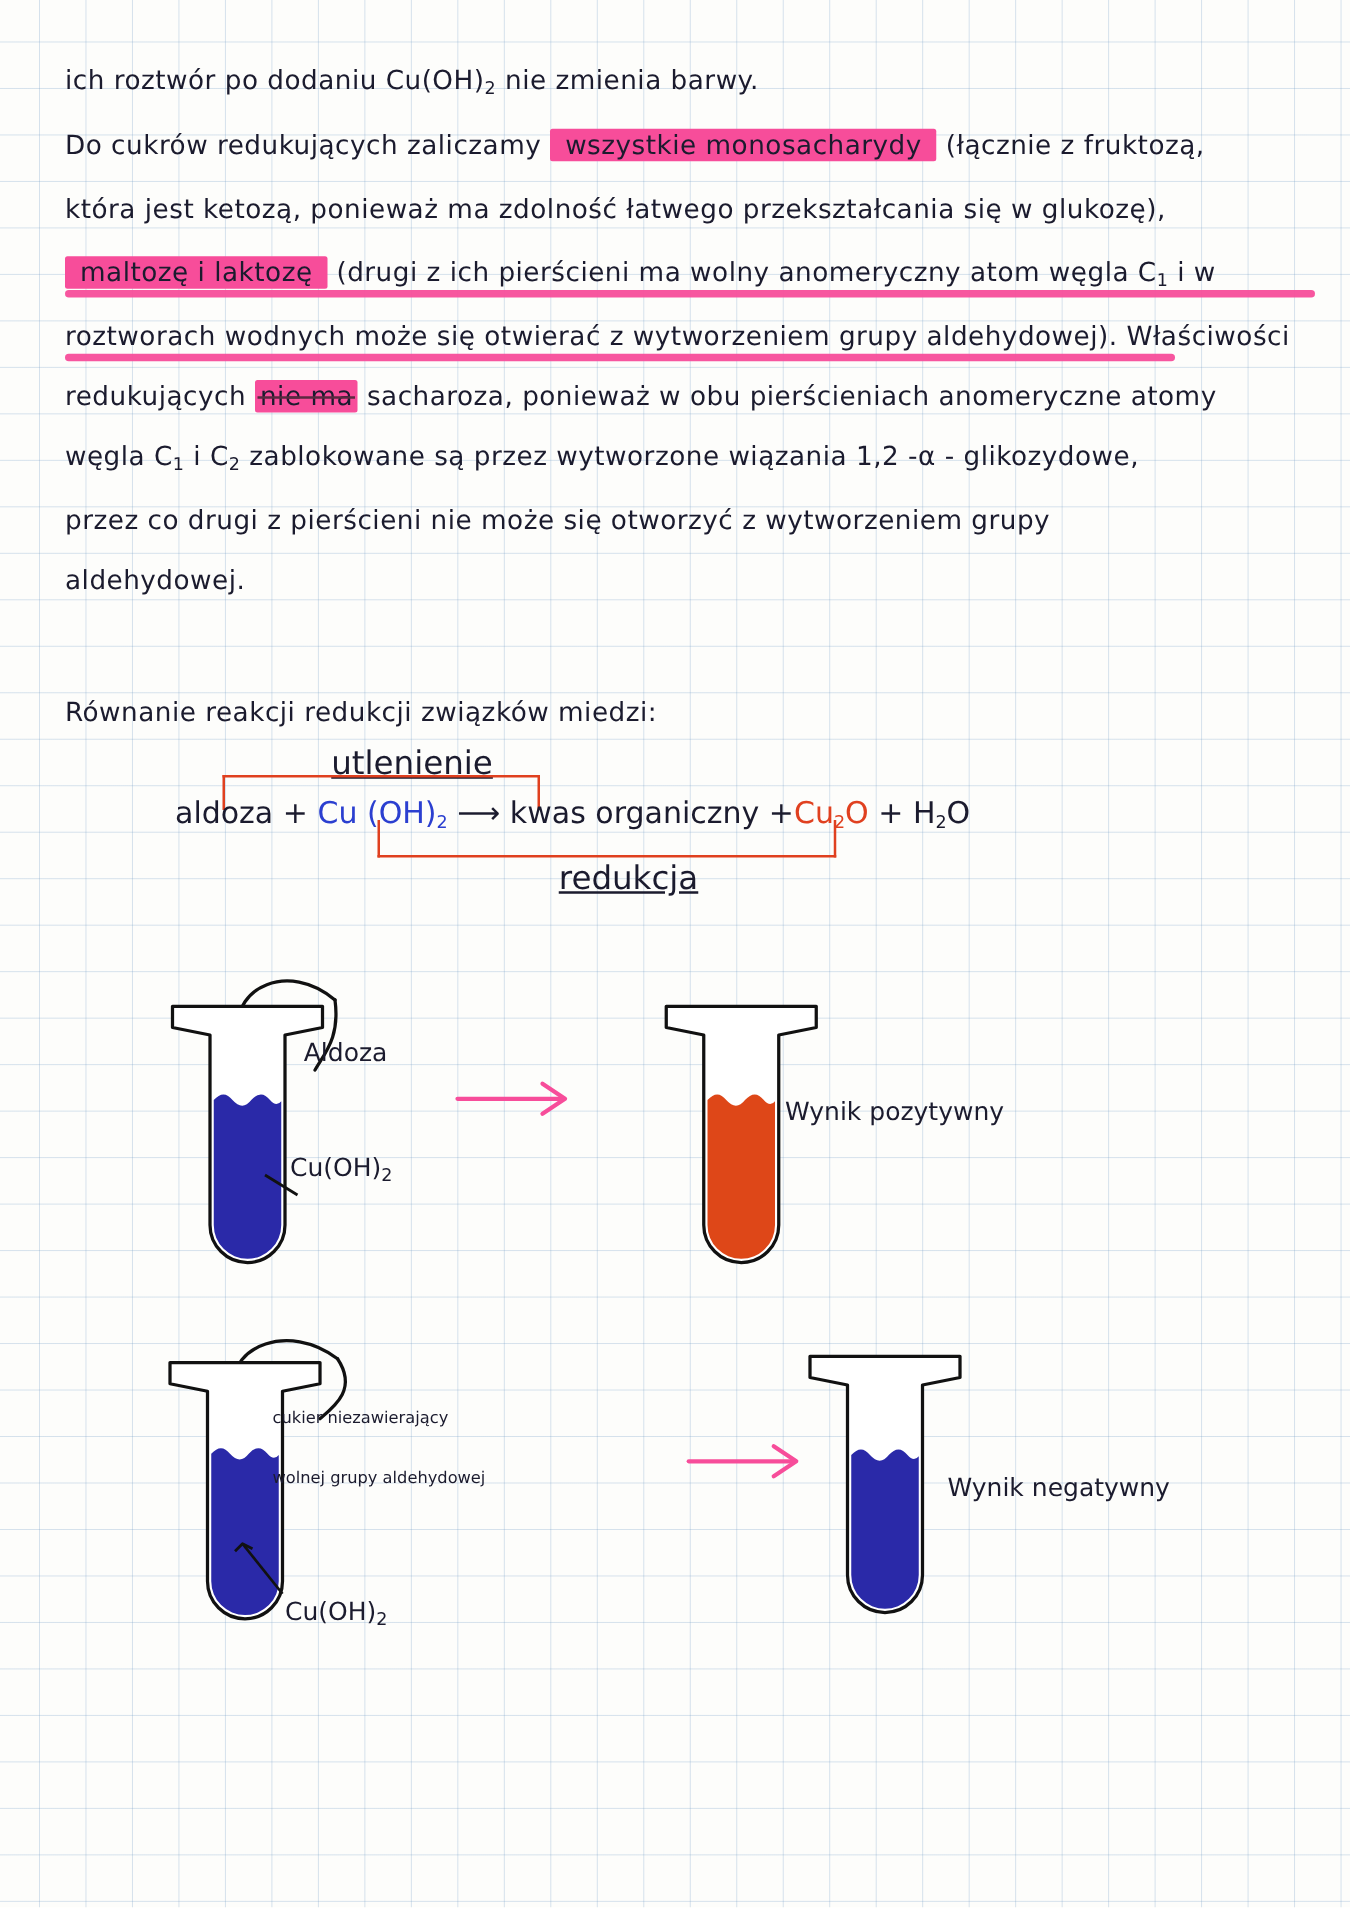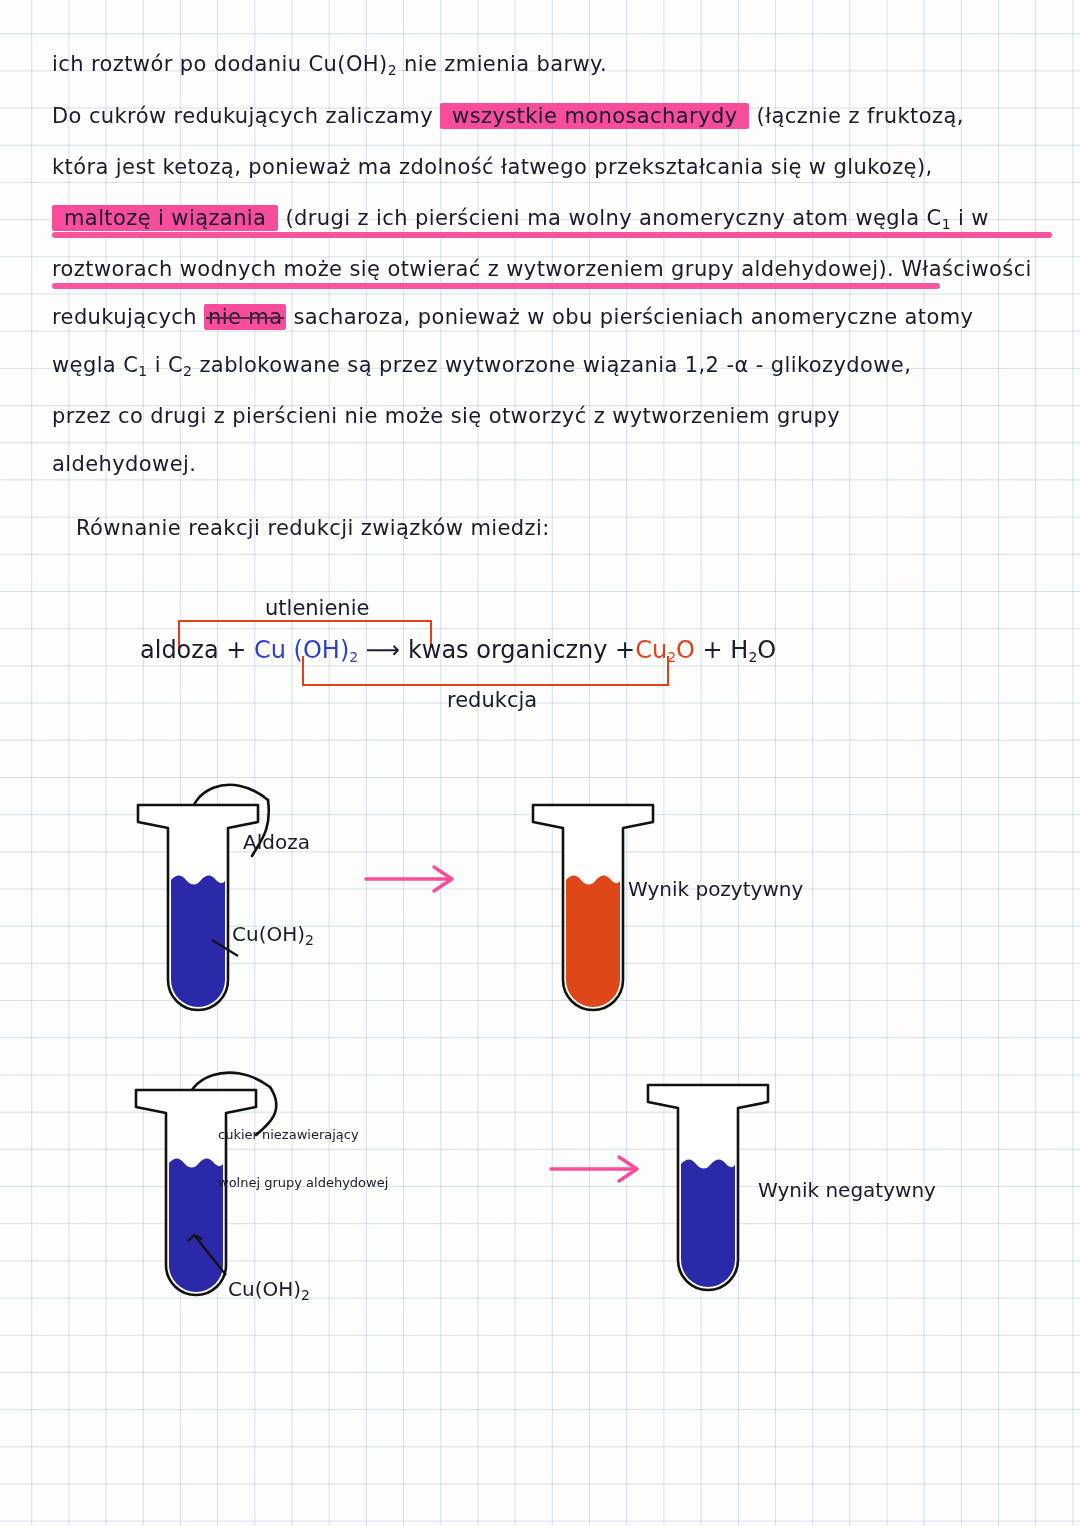--- a/index.html
+++ b/index.html
@@ -62,21 +62,21 @@
     background: #f74d9a;
     opacity: 0.95;
     border-radius: 3px;
   }
   .sub { font-size: 14px; vertical-align: -4px; }
   .blue { color: #2b3fd0; }
   .red  { color: #e0401f; }
 
   
   #eq-area { position: absolute; left: 0; top: 596px; width: 1080px; height: 150px; }
-  .eq-label { position: absolute; font-size: 21px; color: #1b1b2e; }
+  .eq-label { position: absolute; font-size: 26px; color: #1b1b2e; text-decoration: underline; }
   .eq-main { position: absolute; left: 140px; top: 40px; font-size: 24px; color: #1b1b2e; white-space: nowrap; }
   .bracket {
     position: absolute;
     border: 2.5px solid #e0401f;
   }
   .bracket.top { border-bottom: none; }
   .bracket.bot { border-top: none; }
 
   
   .tube-wrap { position: absolute; }
@@ -86,27 +86,27 @@
 </style>
 </head>
 <body>
 
 <div id="page">
 
   <div id="text-block">
       <div class="line hand" style="top: 52px;"><span>ich   roztwór  po   dodaniu   Cu(OH)</span><span class="sub">2</span><span>  nie  zmienia   barwy.</span></div>
       <div class="line hand" style="top: 104px;"><span>Do   cukrów  redukujących   zaliczamy  </span><span class="hl">wszystkie    monosacharydy</span><span>  (łącznie  z  fruktozą,</span></div>
       <div class="line hand" style="top: 155px;"><span>która  jest  ketozą, ponieważ  ma  zdolność  łatwego  przekształcania  się  w  glukozę),</span></div>
-      <div class="line hand" style="top: 206px;"><span class="hl">maltozę i wiązania</span><span>  (drugi  z  ich  pierścieni  ma  wolny  anomeryczny  atom  węgla  C</span><span class="sub">1</span><span>  i  w</span></div>
+      <div class="line hand" style="top: 206px;"><span class="hl">maltozę i laktozę</span><span>  (drugi  z  ich  pierścieni  ma  wolny  anomeryczny  atom  węgla  C</span><span class="sub">1</span><span>  i  w</span></div>
       <div class="line hand" style="top: 257px;"><span>roztworach  wodnych    może  się   otwierać   z  wytworzeniem   grupy  aldehydowej). Właściwości</span></div>
       <div class="line hand" style="top: 305px;"><span>redukujących  </span><span class="hl-strike">nie ma</span><span>  sacharoza, ponieważ  w  obu  pierścieniach  anomeryczne  atomy</span></div>
       <div class="line hand" style="top: 353px;"><span>węgla  C</span><span class="sub">1</span><span> i C</span><span class="sub">2</span><span>  zablokowane  są  przez   wytworzone     wiązania   1,2 -α - glikozydowe,</span></div>
       <div class="line hand" style="top: 404px;"><span>przez  co  drugi z  pierścieni  nie  może  się  otworzyć  z  wytworzeniem   grupy</span></div>
       <div class="line hand" style="top: 452px;"><span>aldehydowej.</span></div>
-      <div class="line hand" style="top: 516px; margin-left: 24px;"><span>Równanie  reakcji  redukcji  związków  miedzi:</span></div>
+      <div class="line hand" style="top: 558px;"><span>Równanie  reakcji  redukcji  związków  miedzi:</span></div>
     </div>
 
   <div id="underline-block">
       <div class="pinkline" style="left: 52px; top: 232px; width: 1000px;"></div>
       <div class="pinkline" style="left: 52px; top: 283px; width: 888px;"></div>
     </div>
 
   <div id="eq-area">
     <div class="eq-label" style="left:265px; top:0px;">utlenienie</div>
 

